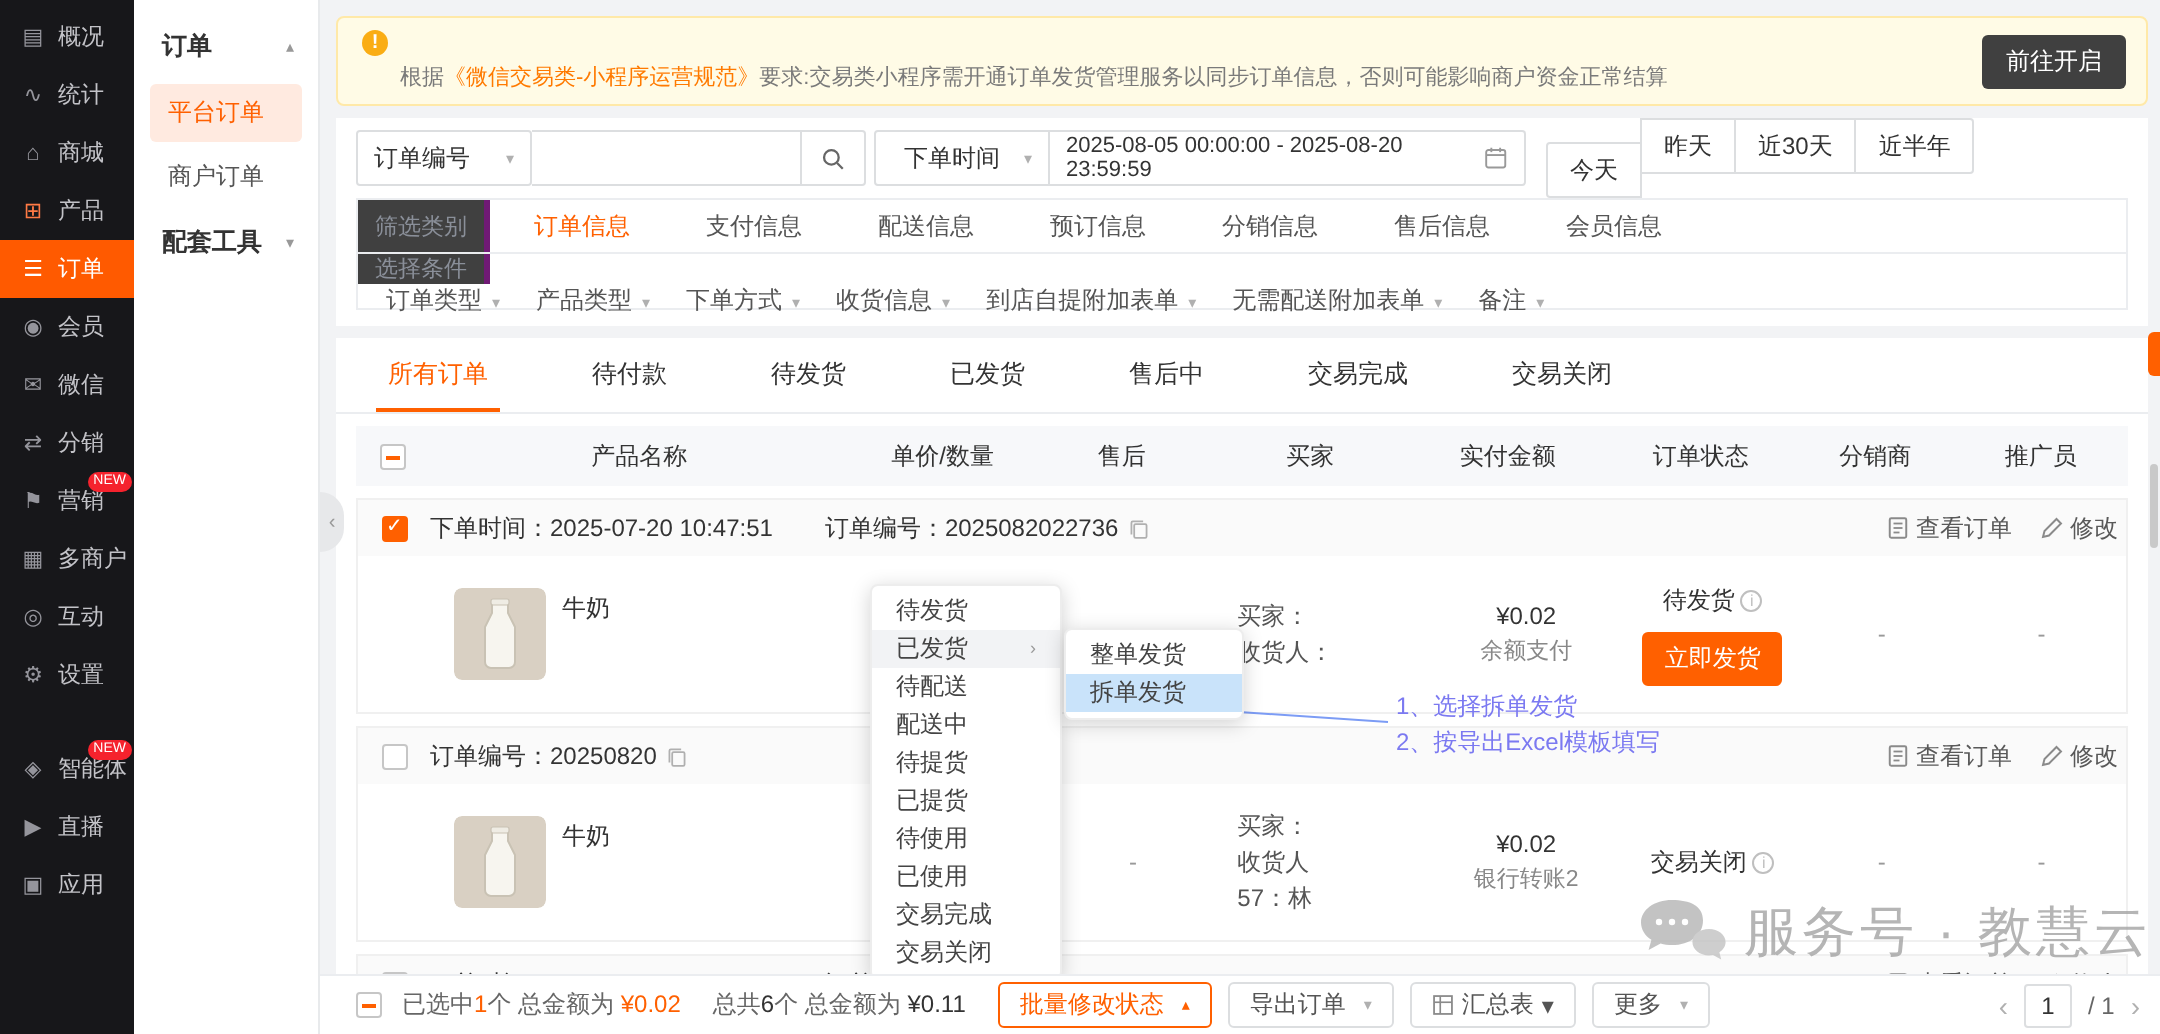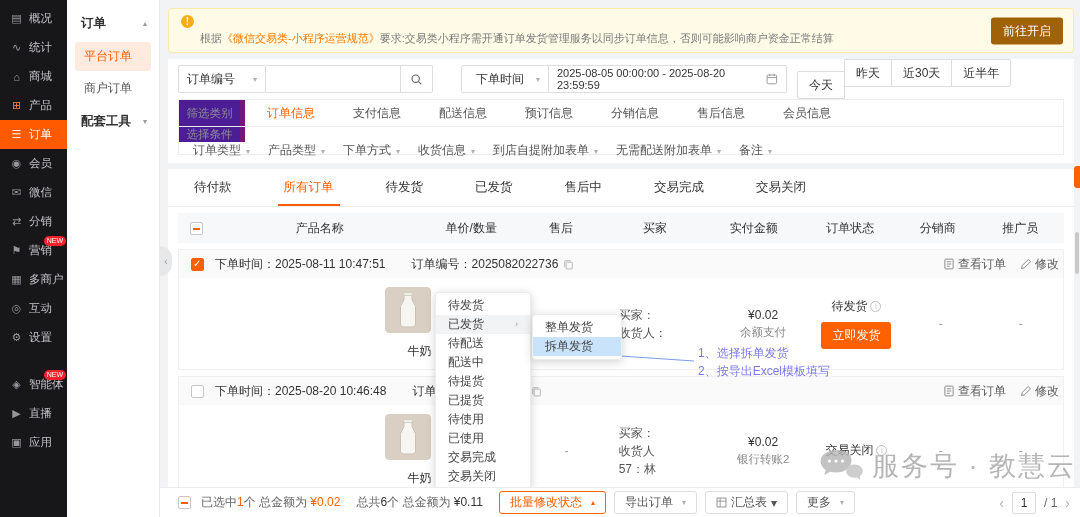--- a/index.html
+++ b/index.html
@@ -26,40 +26,40 @@
 
   
   .main { position:relative; flex:1; height:517px; overflow:hidden; background:#f2f3f5; }
 
   .notice { margin:8px 6px 0 8px; background:#fffbe6; border:1px solid #ffe9a8; border-radius:4px; padding:6px 110px 6px 12px; position:relative; }
   .notice-title-row { display:flex; align-items:center; gap:6px; margin-bottom:3px; }
   .warn-icon { width:13px; height:13px; border-radius:50%; background:#faad14; color:#fff; font-size:10px; line-height:13px; text-align:center; font-weight:bold; flex-shrink:0; }
   .notice-title { font-weight:bold; font-size:12px; color:#333; }
   .notice-body { font-size:11px; color:#7a7a7a; padding-left:19px; }
   .notice-link { color:#ff7a00; cursor:pointer; }
-  .notice-action { position:absolute; right:10px; top:50%; transform:translateY(-50%); background:#a16207; color:#fff; border:none; font-size:12px; padding:5px 12px; border-radius:3px; cursor:pointer; }
+  .notice-action { position:absolute; right:10px; top:50%; transform:translateY(-50%); background:#404040; color:#fff; border:none; font-size:12px; padding:5px 12px; border-radius:3px; cursor:pointer; }
 
   .panel { background:#fff; margin:6px 6px 0 8px; }
   .search-panel { padding:6px 10px 8px; }
   .search-row { display:flex; align-items:center; height:28px; margin-bottom:6px; }
   .sel { display:flex; align-items:center; justify-content:space-between; border:1px solid #dcdee0; height:28px; padding:0 8px; font-size:12px; color:#333; background:#fff; cursor:pointer; width:88px; flex-shrink:0; border-radius:2px; }
   .caret-down, .caret-up { font-size:8px; color:#b0b0b0; margin-left:5px; }
   .search-input { height:28px; border:1px solid #dcdee0; border-left:none; width:135px; padding:0 8px; font-size:12px; color:#333; }
   .search-btn { width:32px; height:28px; border:1px solid #dcdee0; border-left:none; background:#fff; display:flex; align-items:center; justify-content:center; cursor:pointer; border-radius:0 2px 2px 0; }
-  .time-sel { margin-left:28px; border-radius:2px 0 0 2px;padding-left:14px; }
+  .time-sel { margin-left:4px; border-radius:2px 0 0 2px;padding-left:14px; }
   .date-input { display:flex; align-items:center; justify-content:space-between; height:28px; border:1px solid #dcdee0; border-left:none; padding:0 8px; font-size:11px; color:#333; width:238px; cursor:pointer; flex-shrink:0; border-radius:0 2px 2px 0; }
   .quick-group { display:flex; margin-left:10px; }
   .quick-btn { height:28px; padding:0 11px; border:1px solid #dcdee0; background:#fff; font-size:12px; color:#333; margin-left:-1px; cursor:pointer; line-height:26px; }
   .quick-btn:first-child { border-radius:2px 0 0 2px; margin-left:0;margin-top:12px; }
   .quick-btn:last-child { border-radius:0 2px 2px 0; }
 
   .filter-box { border:1px solid #ebedf0; }
   .filter-row { display:flex; align-items:stretch; border-bottom:1px solid #ebedf0; height:27px; }
   .filter-row:last-child { border-bottom:none;flex-direction:column; }
-  .filter-label { width:66px; background:#4c1d95; color:#8a8f99; display:flex; align-items:center; justify-content:center; font-size:11.5px; border-right:5px solid #701a75; flex-shrink:0; }
+  .filter-label { width:66px; background:#404040; color:#8a8f99; display:flex; align-items:center; justify-content:center; font-size:11.5px; border-right:3px solid #701a75; flex-shrink:0; }
   .filter-items { display:flex; align-items:center; padding-left:22px; gap:38px; }
   .filter-item { color:#555; cursor:pointer; font-size:12px; white-space:nowrap; }
   .filter-item.active { color:#ff6000; }
   .cond-items { gap:18px; padding-left:14px; }
   .cond-item { color:#555; cursor:pointer; font-size:12px; white-space:nowrap; }
 
   .orders-panel { padding-bottom:60px; }
   .tabs { display:flex; border-bottom:1px solid #ebedf0; }
   .tab { padding:10px 26px; font-size:12.5px; color:#333; cursor:pointer; position:relative; }
   .tab.active { color:#ff6000; }
@@ -79,21 +79,21 @@
   .table-head { background:#f7f8fa; height:30px; margin:6px 10px 0; font-size:12px; color:#333; }
   .table-head .hc { text-align:center; padding-left:0; }
 
   .order-group { margin:6px 10px 0; border:1px solid #f0f0f0; }
   .order-meta { display:flex; align-items:center; height:28px; background:#fafafa; font-size:12px; color:#333; padding-right:4px; }
   .meta-time { margin-right:26px; }
   .meta-no { display:flex; align-items:center; gap:5px; }
   .meta-right { margin-left:auto; display:flex; align-items:center; gap:14px; }
   .meta-link { display:flex; align-items:center; gap:3px; cursor:pointer; font-size:12px; color:#595959; white-space:nowrap; }
   .order-body { display:flex; align-items:center; min-height:78px; background:#fff; font-size:12px; }
-  .prod-cell { display:flex; align-items:flex-end; gap:8px; padding:9px 4px 9px 12px;flex-direction:column; }
+  .prod-cell { display:flex; align-items:flex-start; gap:8px; padding:9px 4px 9px 12px; }
   .prod-img { width:46px; height:46px; border-radius:4px; flex-shrink:0; }
   .prod-name { font-size:12px; color:#333; margin-top:2px; }
   .buyer-cell { font-size:12px; color:#555; line-height:18px; }
   .paid-main { color:#333; }
   .paid-sub { color:#888; font-size:11.5px; margin-top:3px; }
   .status-text { color:#333; }
   .info-i { display:inline-block; width:11px; height:11px; border:1px solid #bfbfbf; border-radius:50%; color:#bfbfbf; font-size:8px; line-height:10px; text-align:center; margin-left:3px; vertical-align:1px; }
   .ship-btn { margin-top:7px; background:#ff6000; color:#fff; border:none; border-radius:3px; padding:5px 11px; font-size:12px; cursor:pointer; }
   .dash { color:#999; }
 
@@ -285,22 +285,22 @@
             <span class="cond-item"><span>到店自提附加表单</span><span class="caret-down">▾</span></span>
             <span class="cond-item"><span>无需配送附加表单</span><span class="caret-down">▾</span></span>
             <span class="cond-item"><span>备注</span><span class="caret-down">▾</span></span>
           </div>
         </div>
       </div>
     </div>
 
     <div class="panel orders-panel">
       <div class="tabs">
+        <div class="tab active">所有订单</div>
         <div class="tab">待付款</div>
-        <div class="tab active">所有订单</div>
         <div class="tab">待发货</div>
         <div class="tab">已发货</div>
         <div class="tab">售后中</div>
         <div class="tab">交易完成</div>
         <div class="tab">交易关闭</div>
       </div>
 
       <div class="cols table-head">
         <span class="c-check">
             <span class="cb indet"></span>
@@ -313,21 +313,21 @@
         <div class="c-status">订单状态</div>
         <div class="c-dist">分销商</div>
         <div class="c-promo">推广员</div>
       </div>
 
       <div class="order-group">
         <div class="order-meta">
           <span class="c-check">
               <span class="cb checked"></span>
             </span>
-          <span class="meta-time">下单时间：2025-08-11 10:47:51</span>
+          <span class="meta-time">下单时间：2025-07-20 10:47:51</span>
           <span class="meta-no">
               <span>订单编号：2025082022736</span>
               <svg width="11" height="11" viewBox="0 0 16 16">
                 <rect x="4.5" y="4.5" width="9" height="10" rx="1" fill="none" stroke="#b0b0b0" stroke-width="1.3"></rect>
                 <path d="M11 2.5H3.5a1 1 0 0 0-1 1V12" fill="none" stroke="#b0b0b0" stroke-width="1.3"></path>
               </svg>
             </span>
           <span class="meta-right">
             <span class="meta-link">
                 <svg width="12" height="12" viewBox="0 0 16 16">
@@ -374,21 +374,20 @@
           <div class="c-dist dash">-</div>
           <div class="c-promo dash">-</div>
         </div>
       </div>
 
       <div class="order-group">
         <div class="order-meta">
           <span class="c-check">
               <span class="cb"></span>
             </span>
-          <span class="meta-time">下单时间：2025-08-20 10:46:48</span>
           <span class="meta-no">
               <span>订单编号：20250820</span>
               <svg width="11" height="11" viewBox="0 0 16 16">
                 <rect x="4.5" y="4.5" width="9" height="10" rx="1" fill="none" stroke="#b0b0b0" stroke-width="1.3"></rect>
                 <path d="M11 2.5H3.5a1 1 0 0 0-1 1V12" fill="none" stroke="#b0b0b0" stroke-width="1.3"></path>
               </svg>
             </span>
           <span class="meta-right">
             <span class="meta-link">
                 <svg width="12" height="12" viewBox="0 0 16 16">

